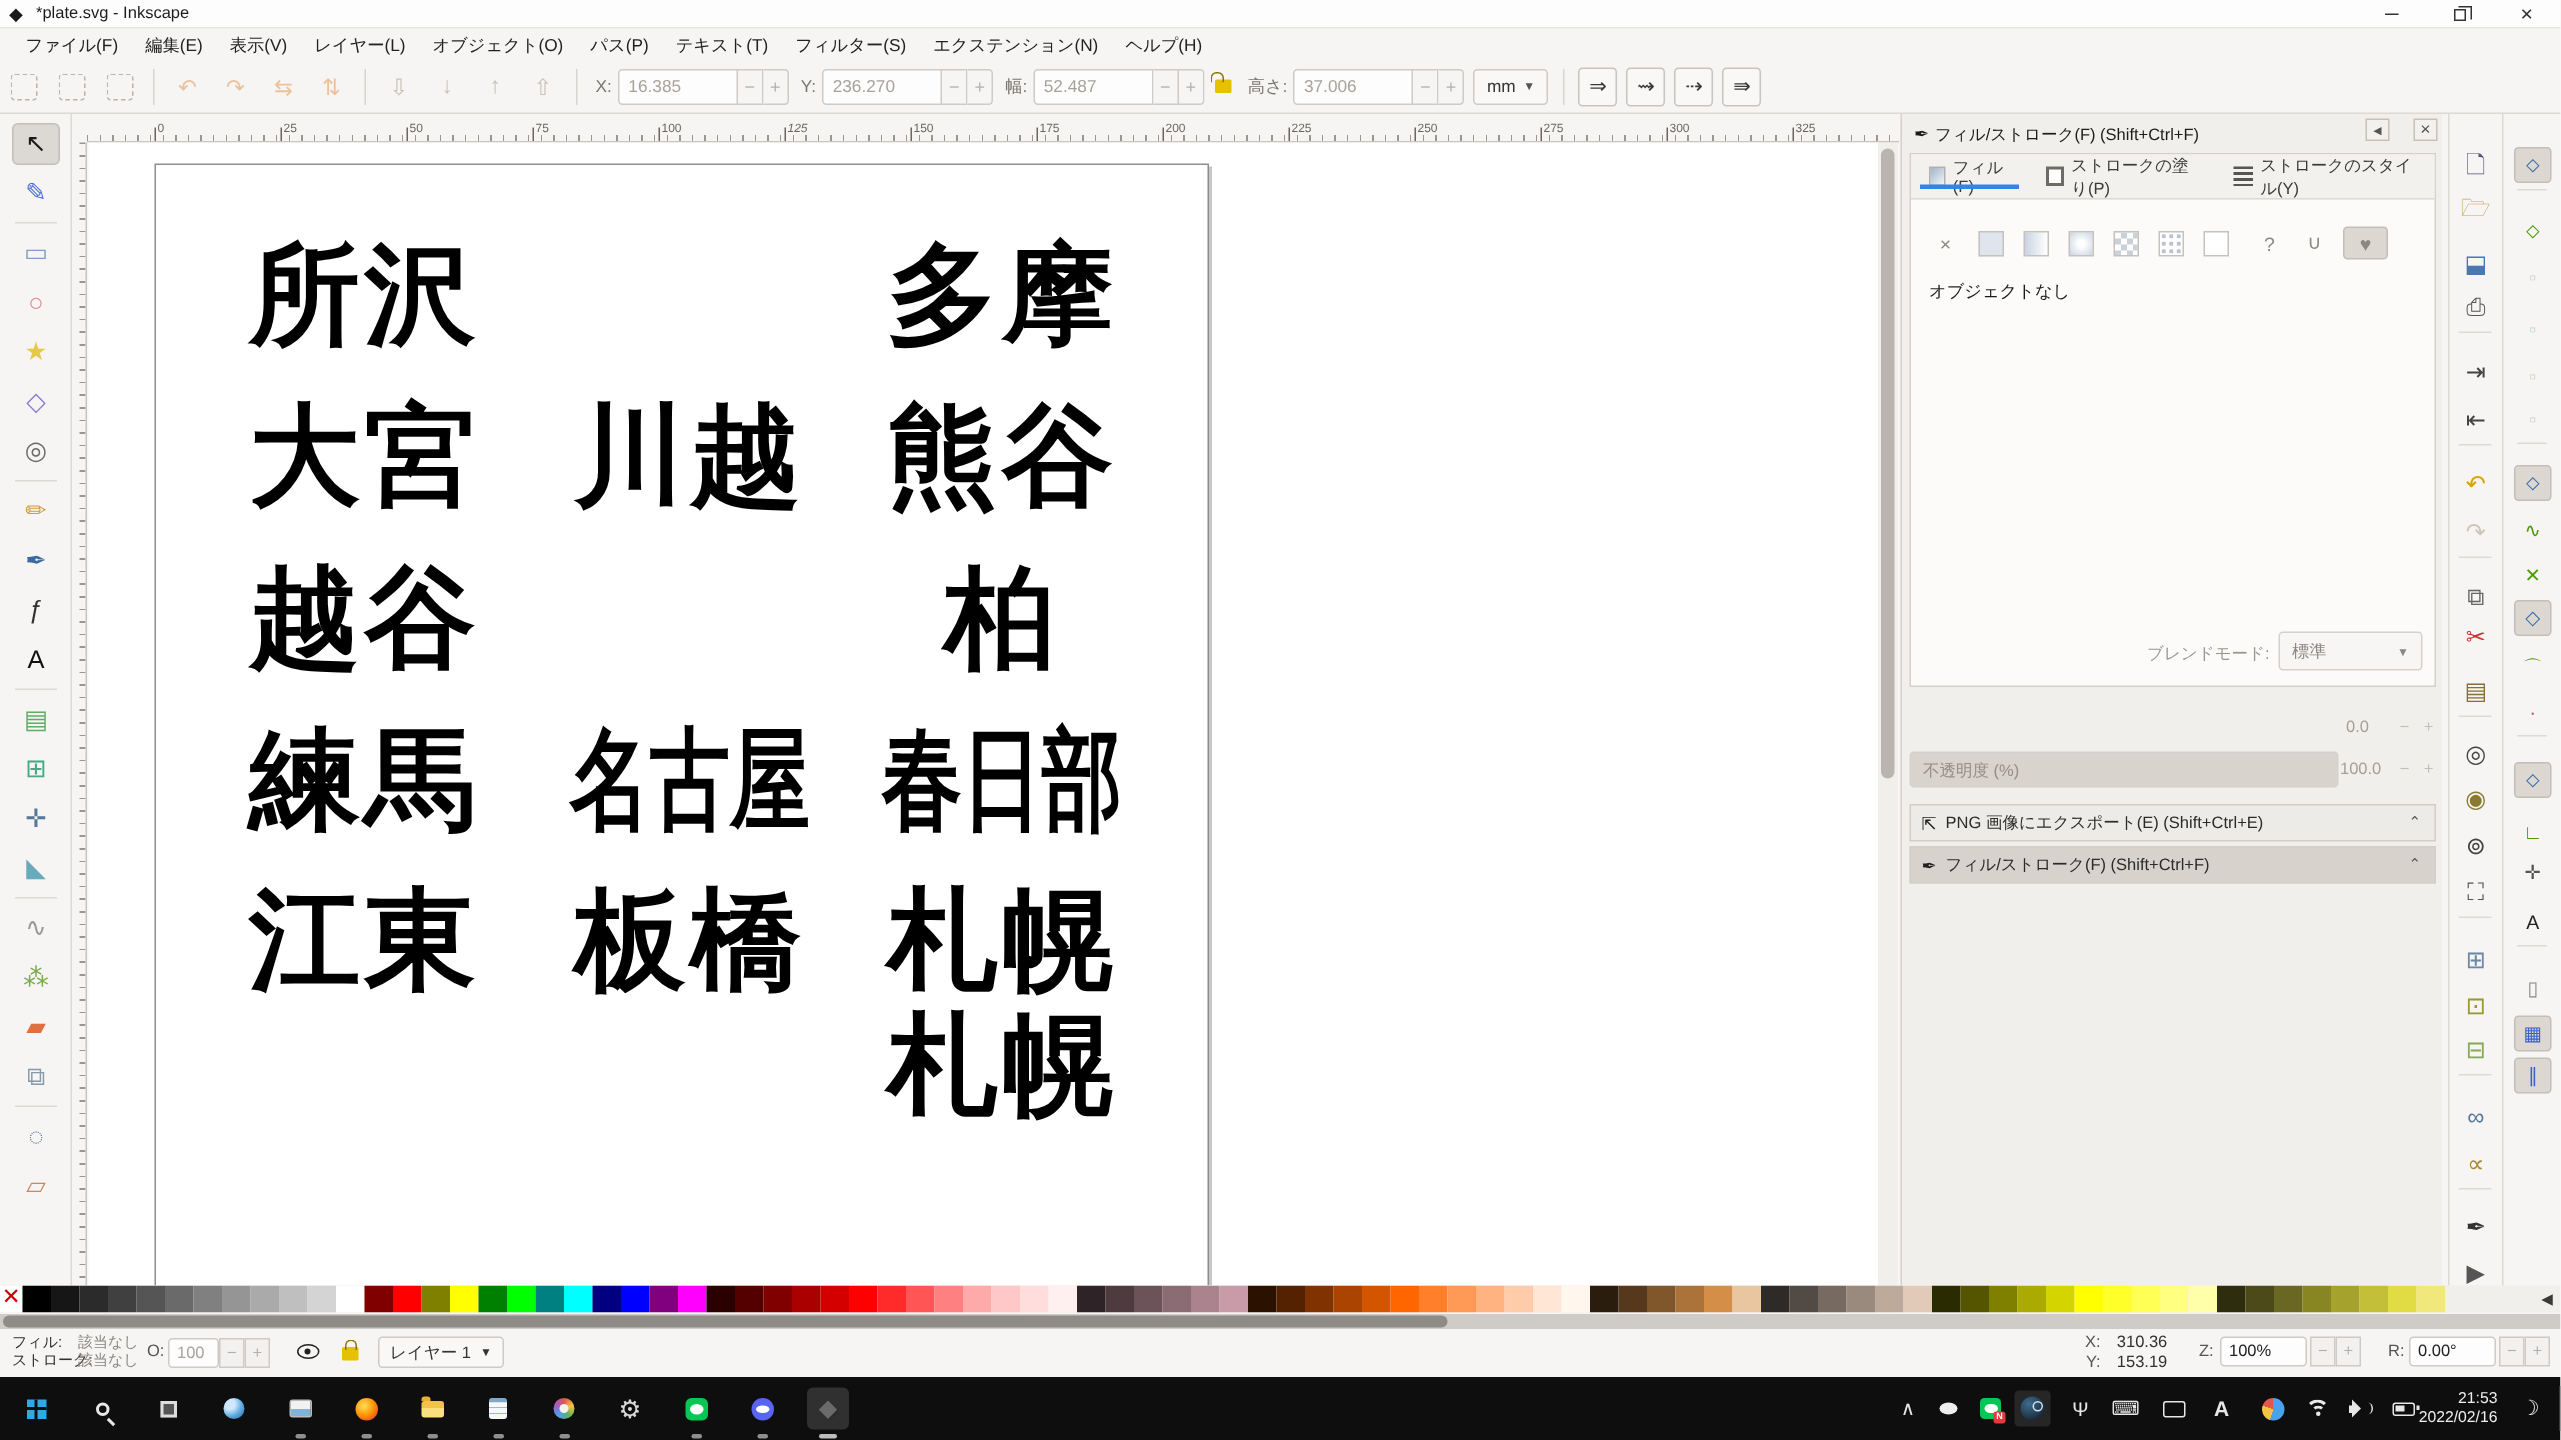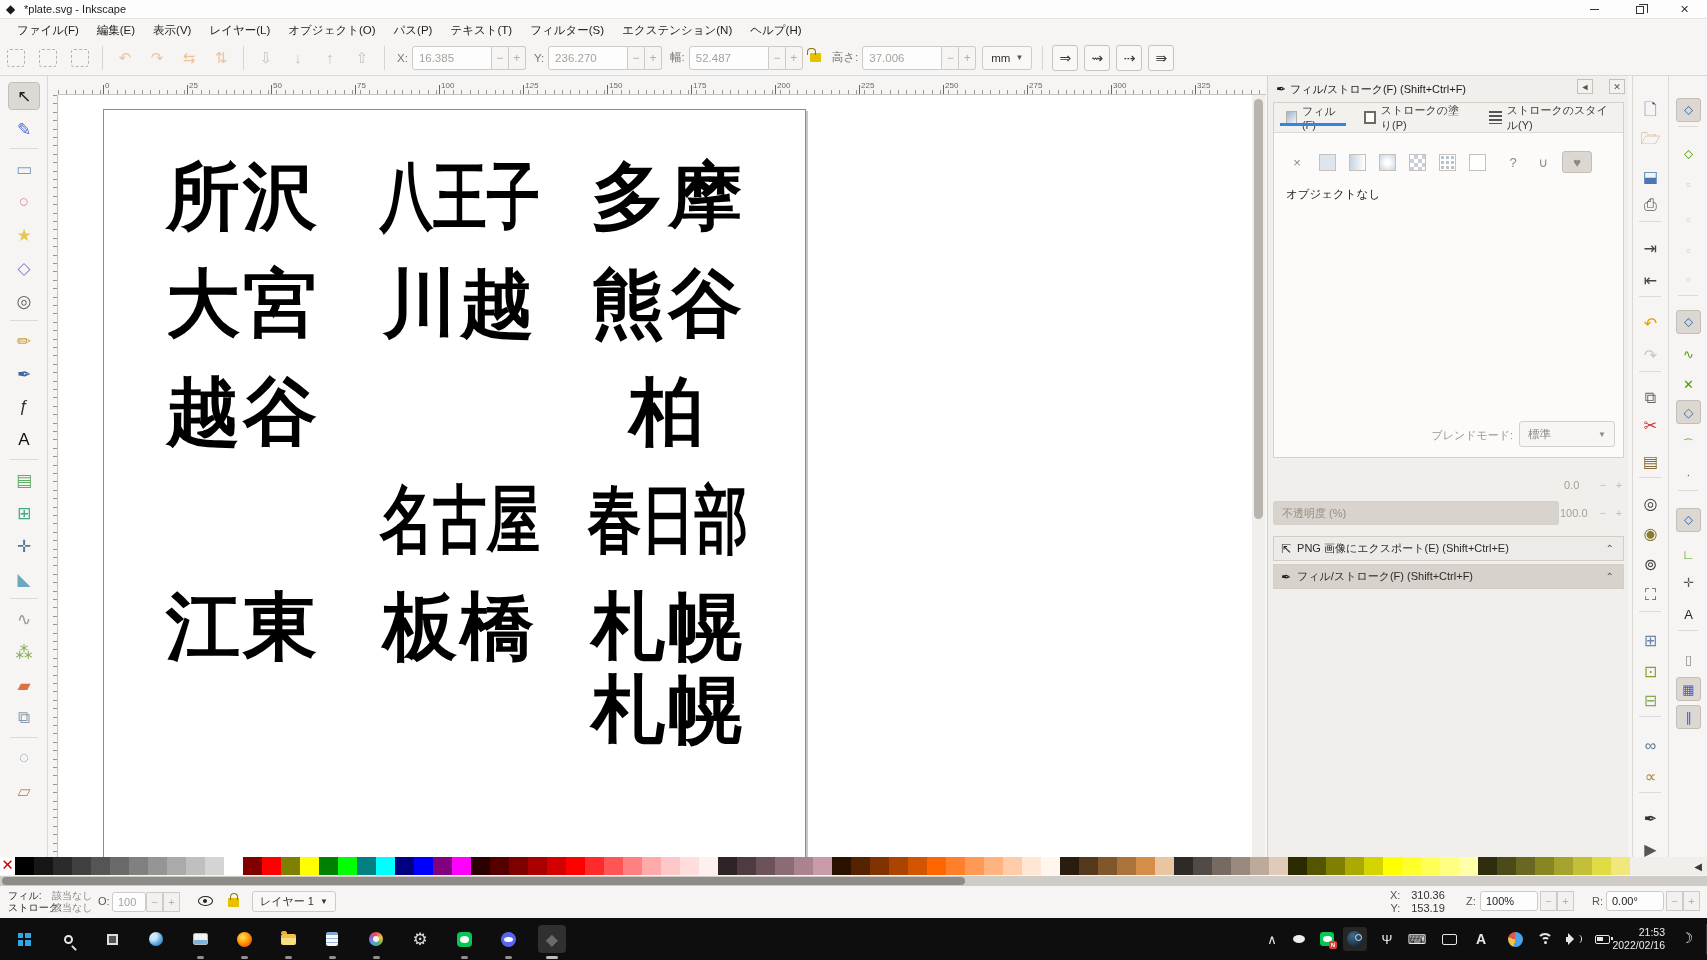--- a/index.html
+++ b/index.html
@@ -381,40 +381,40 @@
         <div class="rh-lbl" style="left: 1139px;">325</div>
         <div class="rh-tick" style="left: 1137px;"></div>
       </div>
     <div id="ruler-v"></div>
 
     <div id="canvas">
       <div id="page">
           <div class="city-cell" style="left: 55px; top: 46px; width: 168px;">
             <span class="tx">所沢</span>
           </div>
-          <div class="city-cell squeeze" style="left: 263px; top: 46px; width: 186px;">
-            <span class="tx">八王子</span>
-          </div>
           <div class="city-cell" style="left: 480px; top: 46px; width: 168px;">
             <span class="tx">多摩</span>
           </div>
           <div class="city-cell" style="left: 55px; top: 153px; width: 168px;">
             <span class="tx">大宮</span>
           </div>
           <div class="city-cell" style="left: 263px; top: 153px; width: 186px;">
             <span class="tx">川越</span>
           </div>
           <div class="city-cell" style="left: 480px; top: 153px; width: 168px;">
             <span class="tx">熊谷</span>
           </div>
           <div class="city-cell" style="left: 55px; top: 261px; width: 168px;">
             <span class="tx">越谷</span>
           </div>
           <div class="city-cell" style="left: 480px; top: 261px; width: 168px;">
             <span class="tx">柏</span>
+          </div>
+          <div class="city-cell" style="left: 55px; top: 369px; width: 168px;">
+            <span class="tx">練馬</span>
           </div>
           <div class="city-cell squeeze" style="left: 263px; top: 369px; width: 186px;">
             <span class="tx">名古屋</span>
           </div>
           <div class="city-cell" style="left: 55px; top: 476px; width: 168px;">
             <span class="tx">江東</span>
           </div>
           <div class="city-cell squeeze" style="left: 480px; top: 369px; width: 168px;">
             <span class="tx">春日部</span>
           </div>

